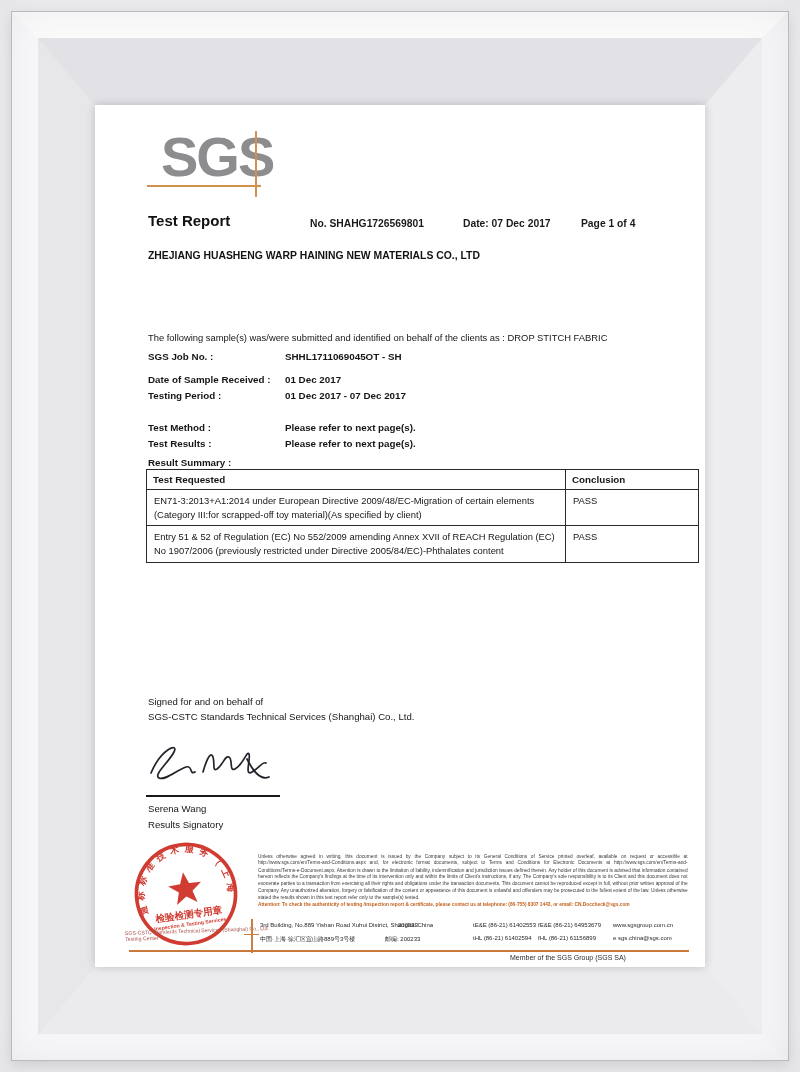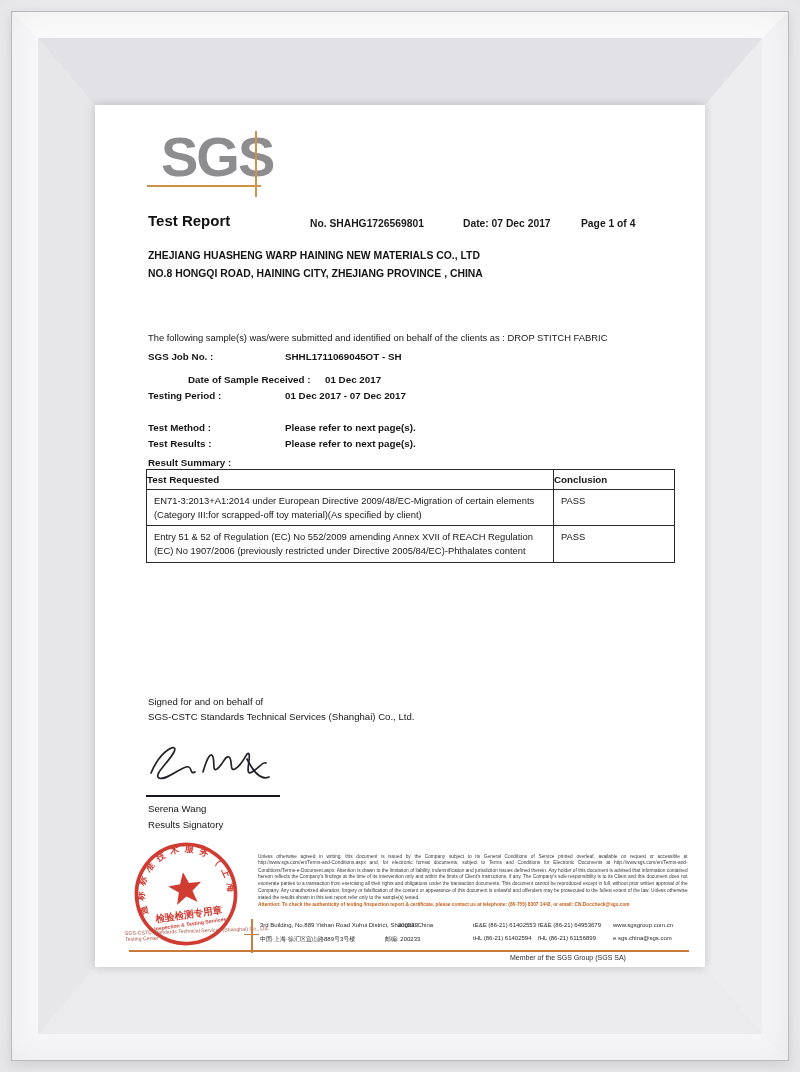--- a/index.html
+++ b/index.html
@@ -45,28 +45,28 @@
   .hdr-page{left:486px;}
 
   .client-name{left:53px;top:145px;font-size:10.4px;font-weight:600;color:#131313;white-space:nowrap;}
   .client-addr{left:53px;top:163px;font-size:10.4px;font-weight:600;color:#131313;white-space:nowrap;}
 
   .intro{left:53px;top:227px;font-size:9.4px;color:#161616;white-space:nowrap;}
 
   .frow{left:53px;display:flex;font-size:9.8px;color:#161616;}
   .frow .lbl{width:137px;font-weight:700;flex:0 0 auto;}
   .frow .val{font-weight:600;}
-  .f0{top:246px;}.f1{top:269px;margin-left:40px;}.f2{top:285px;}.f3{top:301px;}.f4{top:317px;}.f5{top:333px;}
+  .f0{top:246px;}.f1{top:269px;}.f2{top:285px;}.f3{top:301px;}.f4{top:317px;}.f5{top:333px;}
 
   .result-summary{left:53px;top:352px;font-size:9.8px;font-weight:700;color:#161616;}
 
   
   .rtable{left:51px;top:364px;width:526px;border-collapse:collapse;table-layout:fixed;position:absolute;}
   .rtable td,.rtable th{border:1.6px solid #2a2a2a;font-size:9.4px;color:#161616;vertical-align:top;}
-  .rtable th{text-align:left;padding:4px 0;font-size:9.8px;}
+  .rtable th{text-align:left;padding:4px 6px;font-size:9.8px;}
   .rtable th.ccol,.rtable td.ccol{text-align:left;}
   .rtable td{padding:4px 7px;line-height:1.45;}
   .col-test{width:406px;}
   .col-conc{width:120px;}
 
   
   .signed1{left:53px;top:591px;font-size:9.6px;color:#161616;}
   .signed2{left:53px;top:606px;font-size:9.6px;color:#161616;}
   .sig-svg{left:48px;top:626px;}
   .sig-line{left:51px;top:690px;width:134px;height:2px;background:#17171c;}
@@ -111,21 +111,20 @@
   <div class="abs logo-text">SGS</div>
   <div class="abs logo-hline"></div>
   <div class="abs logo-vline"></div>
 
   <div class="abs tr-title">Test Report</div>
   <div class="abs hdr-item hdr-no">No. SHAHG1726569801</div>
   <div class="abs hdr-item hdr-date">Date: 07 Dec 2017</div>
   <div class="abs hdr-item hdr-page">Page 1 of 4</div>
 
   <div class="abs client-name">ZHEJIANG HUASHENG WARP HAINING NEW MATERIALS CO., LTD</div>
-  <div class="abs client-addr">NO.8 HONGQI ROAD, HAINING CITY, ZHEJIANG PROVINCE , CHINA</div>
 
   <div class="abs intro">The following sample(s) was/were submitted and identified on behalf of the clients as : DROP STITCH FABRIC</div>
 
   <div class="abs frow f0">
     <span class="lbl">SGS Job No. :</span>
     <span class="val">SHHL1711069045OT - SH</span>
   </div>
   <div class="abs frow f1">
     <span class="lbl">Date of Sample Received :</span>
     <span class="val">01 Dec 2017</span>

